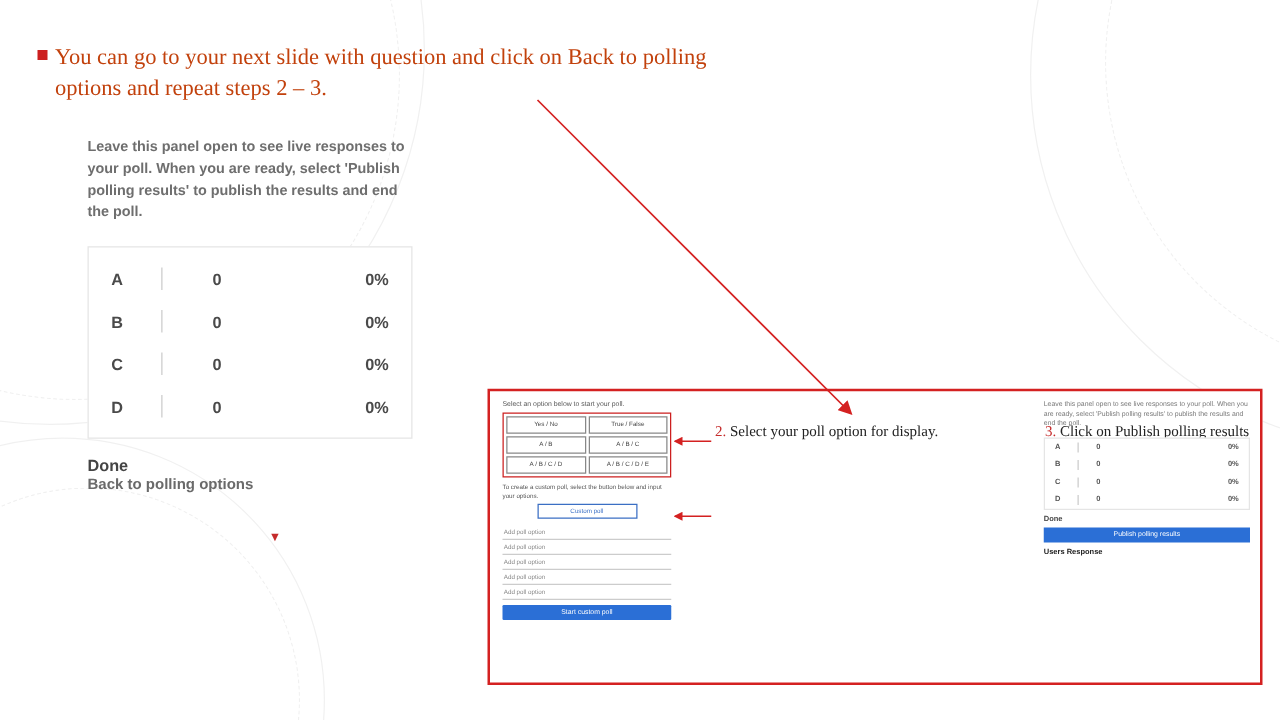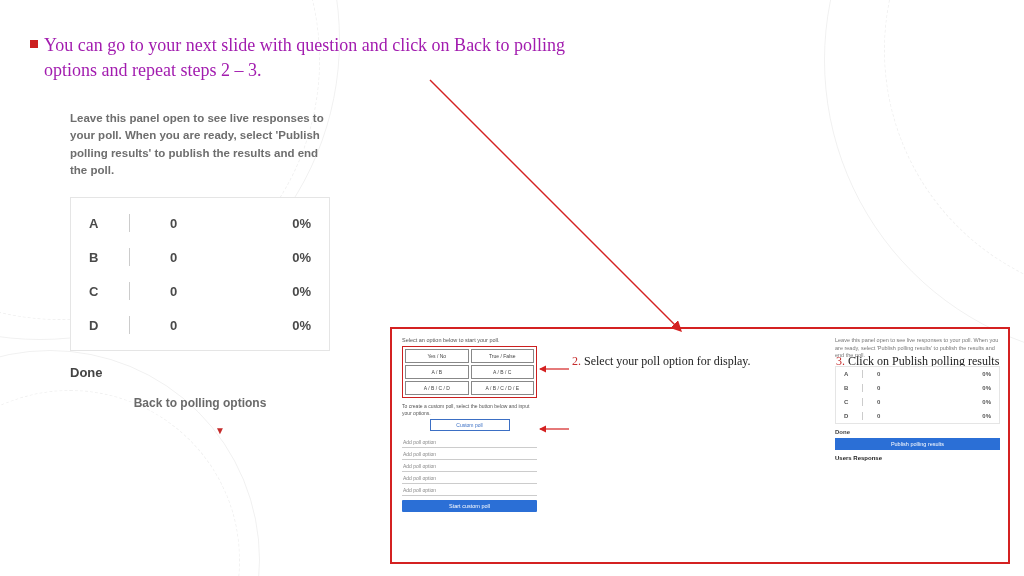--- a/index.html
+++ b/index.html
@@ -36,21 +36,21 @@
   }
   .bullet-sq {
     width: 8px; height: 8px;
     background: #cc1f1f;
     margin-top: 7px;
     flex-shrink: 0;
   }
   .bullet-text {
     font-size: 18px;
     line-height: 1.4;
-    color: #a21caf;
+    color: #c2410c;
   }
 
   
   .left-panel {
     position: absolute;
     left: 70px;
     top: 110px;
     width: 260px;
     font-family: -apple-system, "Segoe UI", Arial, sans-serif;
   }
@@ -79,39 +79,38 @@
   .result-row .cnt { flex: 1; text-align: left; color: #4a6; color:#4a5a4a; }
   .result-row .cnt { color:#4a4a4a; }
   .result-row .pct { width: 50px; text-align: right; }
   .done {
     margin-top: 14px;
     font-size: 13px;
     color: #444;
     font-weight: 600;
   }
   .back-link {
-    text-align: center;
-    margin-top: 16px;
+    text-align: left;
     font-size: 12px;
     color: #6a6a6a;
     font-weight: 700;
   }
   .tri-down {
     position: absolute;
     left: 215px;
     top: 425px;
     color: #c52b2b;
     font-size: 10px;
   }
 
   
   .red-box {
     position: absolute;
     left: 390px;
-    top: 327px;
+    top: 311px;
     width: 620px;
     height: 237px;
     border: 2px solid #d42121;
     background: #fff;
   }
 
   
   .mini1 {
     position: absolute;
     left: 10px; top: 8px;

